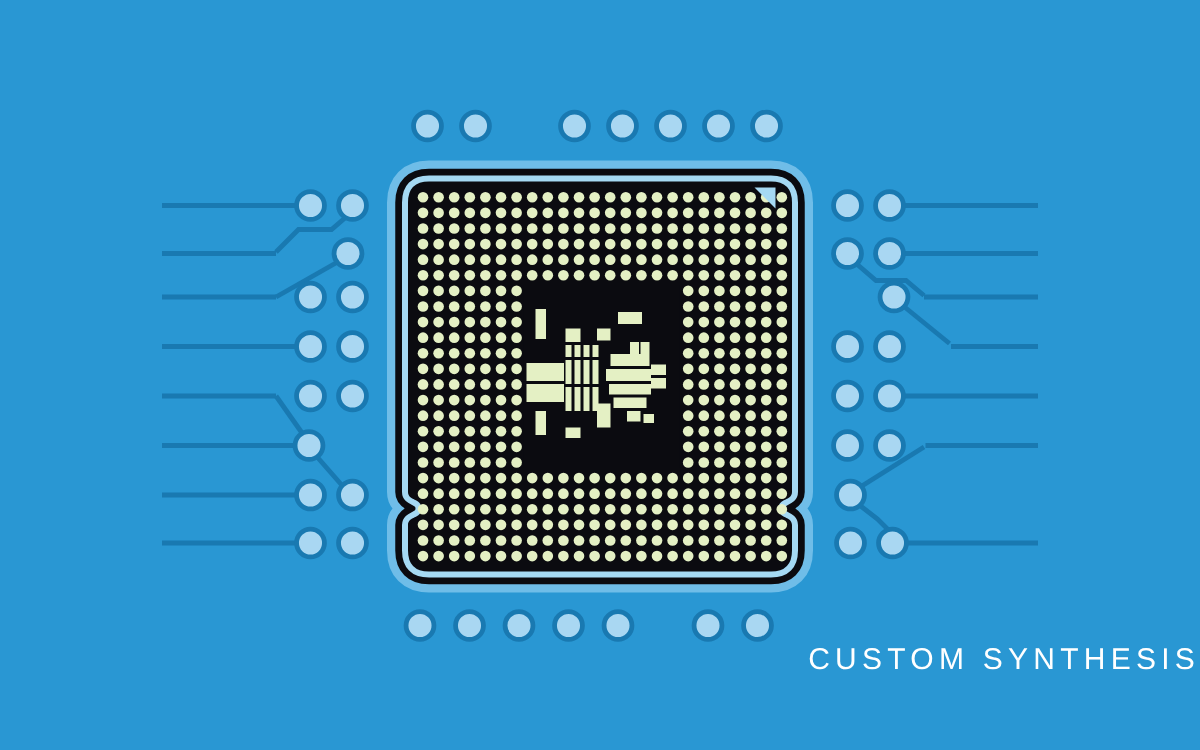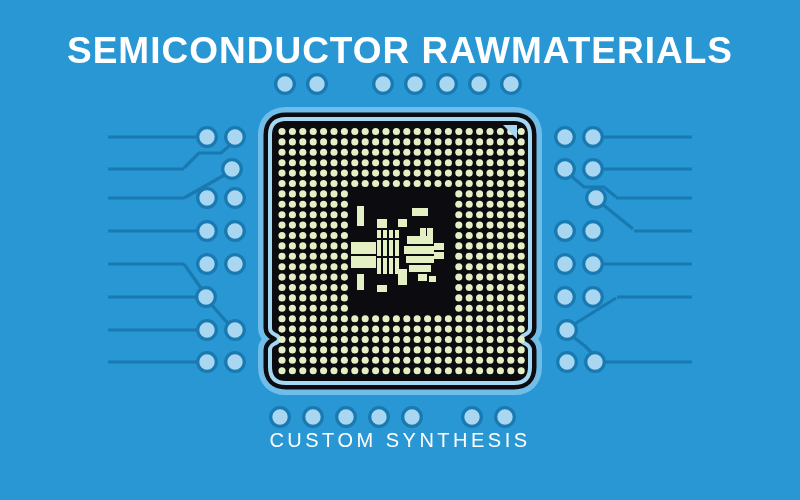--- a/index.html
+++ b/index.html
@@ -9,35 +9,34 @@
   html,body{margin:0;padding:0;}
   body{width:800px;height:500px;overflow:hidden;background:var(--bg);
        font-family:"Liberation Sans", sans-serif;}
   .canvas{position:relative;width:800px;height:500px;background:var(--bg);}
   .title{
     position:absolute;left:0;top:31px;width:800px;text-align:center;
     color:var(--text);font-size:37px;font-weight:800;letter-spacing:1px;
     margin:0;line-height:1.1;
   }
   .subtitle{
-    position:absolute;left:0;top:429px;width:800px;text-align:center;
+    position:absolute;left:0;top:429px;width:800px;text-align:right;
     color:var(--text);font-size:20px;font-weight:400;letter-spacing:3.5px;
   }
   svg{position:absolute;left:0;top:0;}
   .trace{stroke:var(--line);stroke-width:3.2;fill:none;}
   .node{fill:var(--node);stroke:var(--line);stroke-width:3.2;}
   .pin{fill:var(--pin);}
   .die-rect{fill:var(--pin);}
 </style>
 </head>
 <body>
 
 <div class="canvas">
 
-  <h1 class="title">SEMICONDUCTOR RAWMATERIALS</h1>
 
   <svg width="800" height="500" viewBox="0 0 800 500">
 
     <g>
       <path class="trace" d="M108 137H199M108 169H184M108 198H184M108 231H199M108 264H184M108 297H198M108 330H199M108 362H199"></path>
       <path class="trace" d="M235 141 L221 153 H199 L184 168"></path>
       <path class="trace" d="M184 198 L228 173"></path>
       <path class="trace" d="M184 264 L203 291"></path>
       <path class="trace" d="M210 303 L231 327"></path>
       <g>

